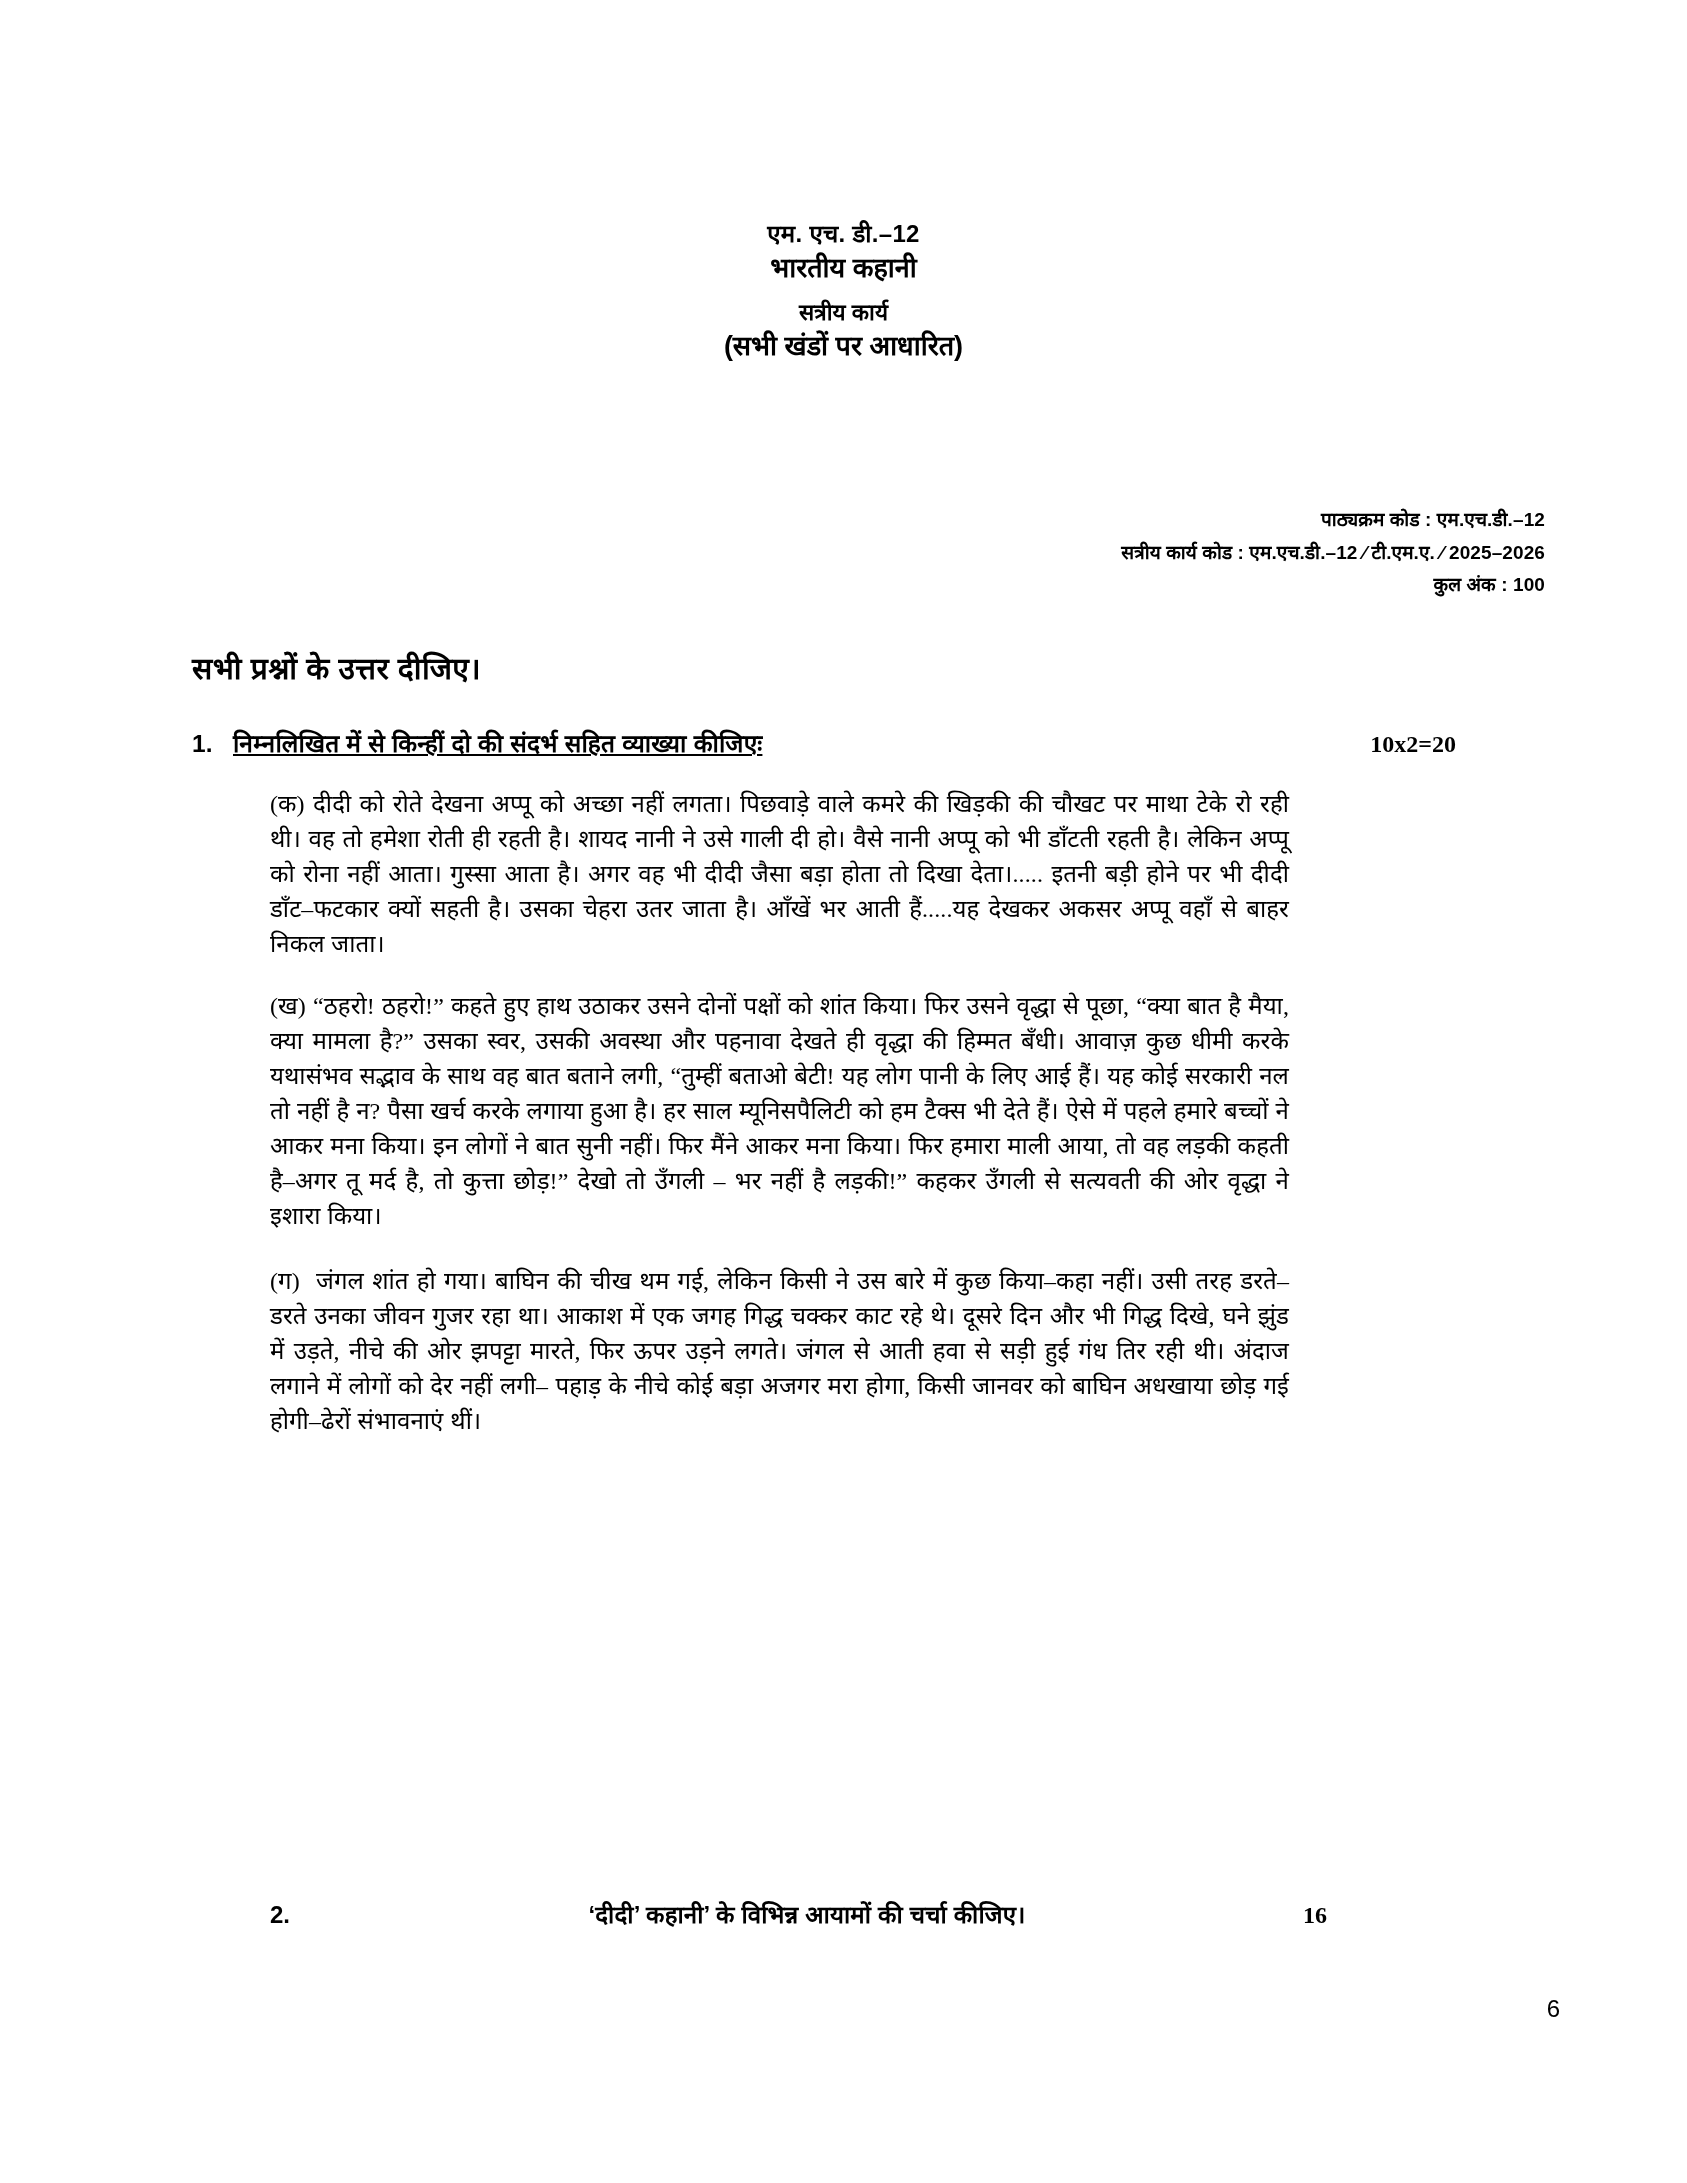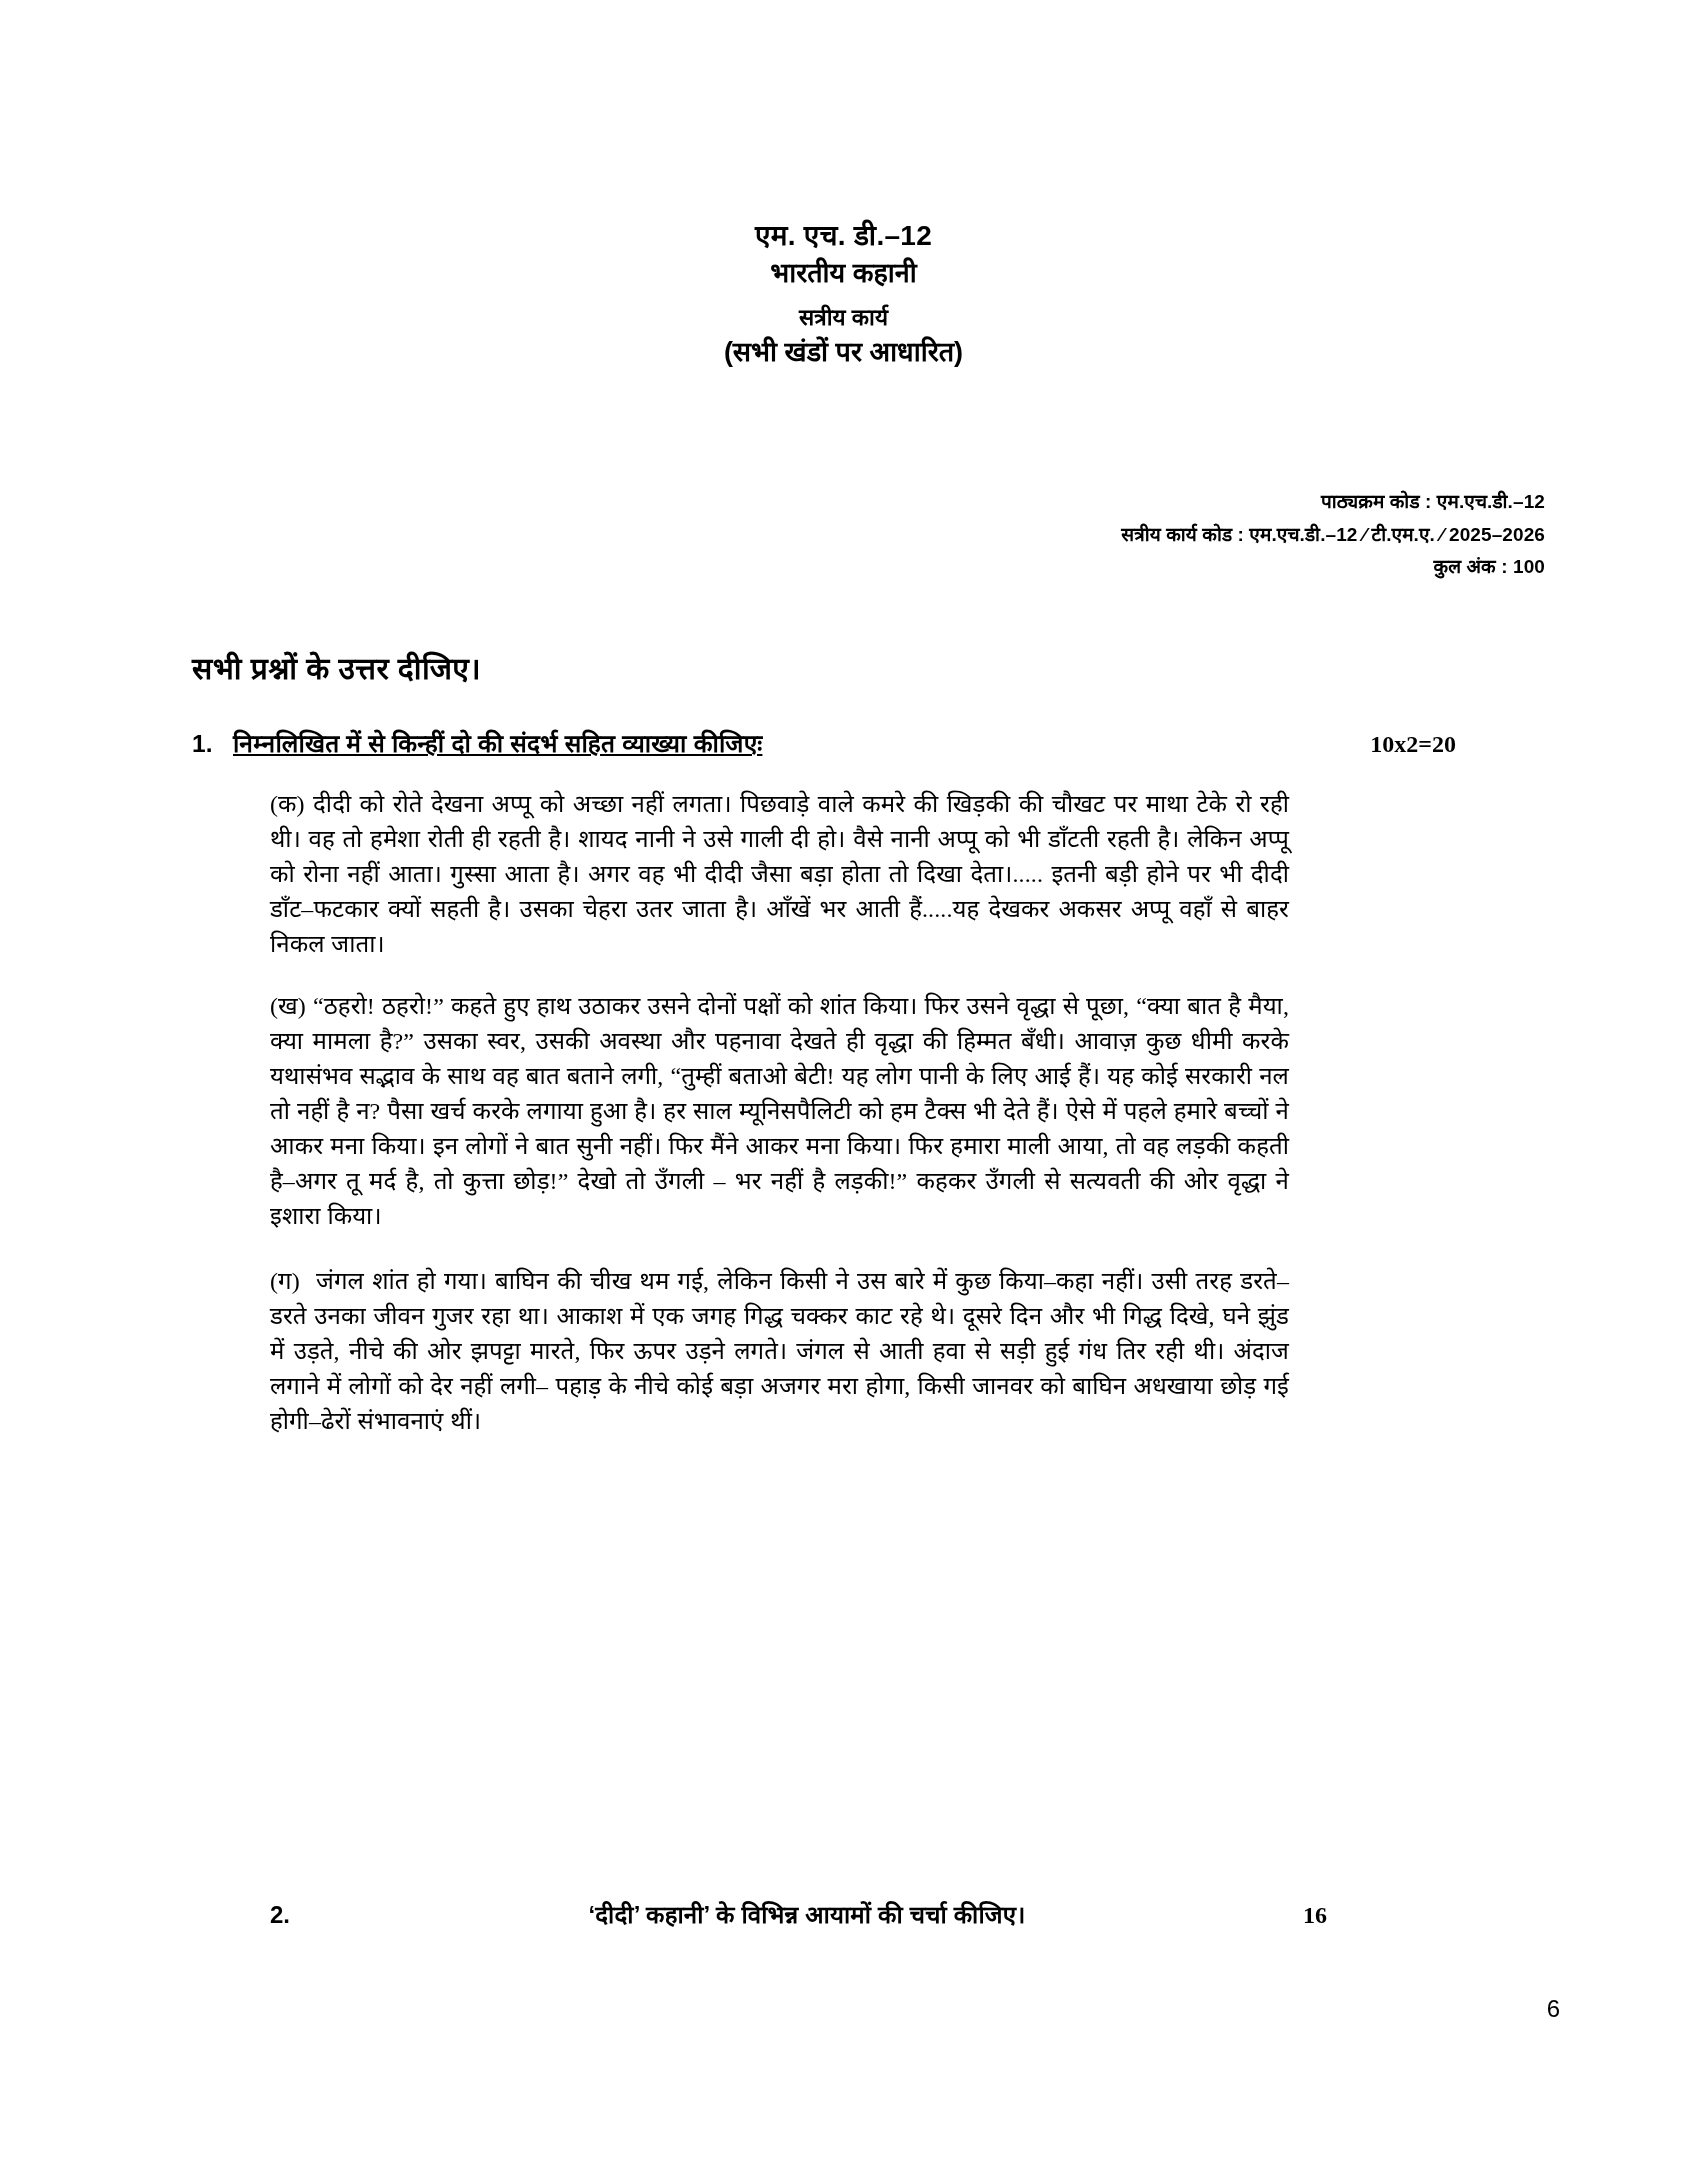--- a/index.html
+++ b/index.html
@@ -27,41 +27,41 @@
     position: absolute;
     left: 0;
     right: 0;
     top: 218px;
     text-align: center;
     font-family: "Liberation Sans", "DejaVu Sans", sans-serif;
     font-weight: bold;
     line-height: 1.32;
   }
   .doc-header .code-line {
-    font-size: 28px;
+    font-size: 24px;
     letter-spacing: 0.3px;
   }
   .doc-header .title-line {
     font-size: 27px;
     margin-top: 1.3px;
   }
   .doc-header .sub-line {
     font-size: 22.5px;
     margin-top: 11px;
   }
   .doc-header .basis-line {
     font-size: 27px;
     margin-top: 2px;
   }
 
   
   .doc-meta {
     position: absolute;
     right: 142px;
-    top: 486px;
+    top: 504px;
     text-align: right;
     font-family: "Liberation Sans", "DejaVu Sans", sans-serif;
     font-weight: bold;
     font-size: 19px;
     line-height: 1.72;
     letter-spacing: 0.1px;
   }
 
   
   .instruction {

